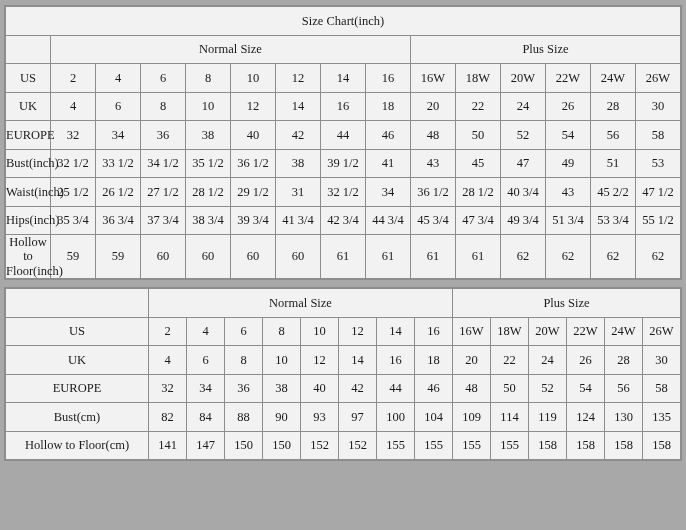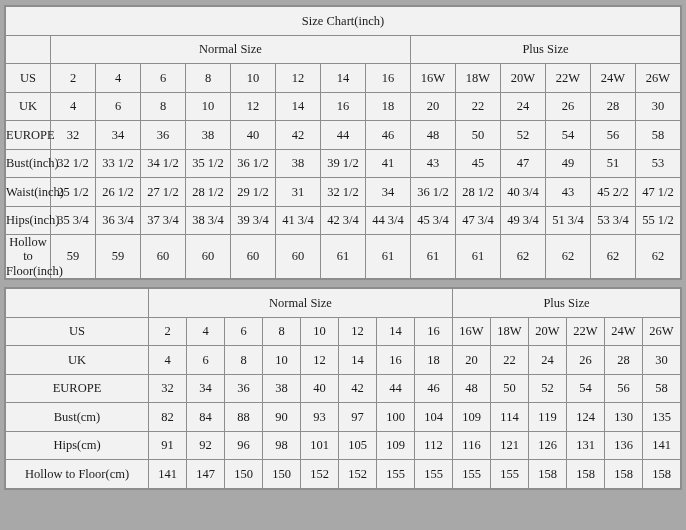--- a/index.html
+++ b/index.html
@@ -287,37 +287,20 @@
           <td class="data-cell">100</td>
           <td class="data-cell">104</td>
           <td class="plus-cell">109</td>
           <td class="plus-cell">114</td>
           <td class="plus-cell">119</td>
           <td class="plus-cell">124</td>
           <td class="plus-cell">130</td>
           <td class="plus-cell">135</td>
         </tr>
         <tr>
-          <td class="row-label">Hips(cm)</td>
-          <td class="data-cell">91</td>
-          <td class="data-cell">92</td>
-          <td class="data-cell">96</td>
-          <td class="data-cell">98</td>
-          <td class="data-cell">101</td>
-          <td class="data-cell">105</td>
-          <td class="data-cell">109</td>
-          <td class="data-cell">112</td>
-          <td class="plus-cell">116</td>
-          <td class="plus-cell">121</td>
-          <td class="plus-cell">126</td>
-          <td class="plus-cell">131</td>
-          <td class="plus-cell">136</td>
-          <td class="plus-cell">141</td>
-        </tr>
-        <tr>
           <td class="row-label">Hollow to Floor(cm)</td>
           <td class="data-cell">141</td>
           <td class="data-cell">147</td>
           <td class="data-cell">150</td>
           <td class="data-cell">150</td>
           <td class="data-cell">152</td>
           <td class="data-cell">152</td>
           <td class="data-cell">155</td>
           <td class="data-cell">155</td>
           <td class="plus-cell">155</td>

